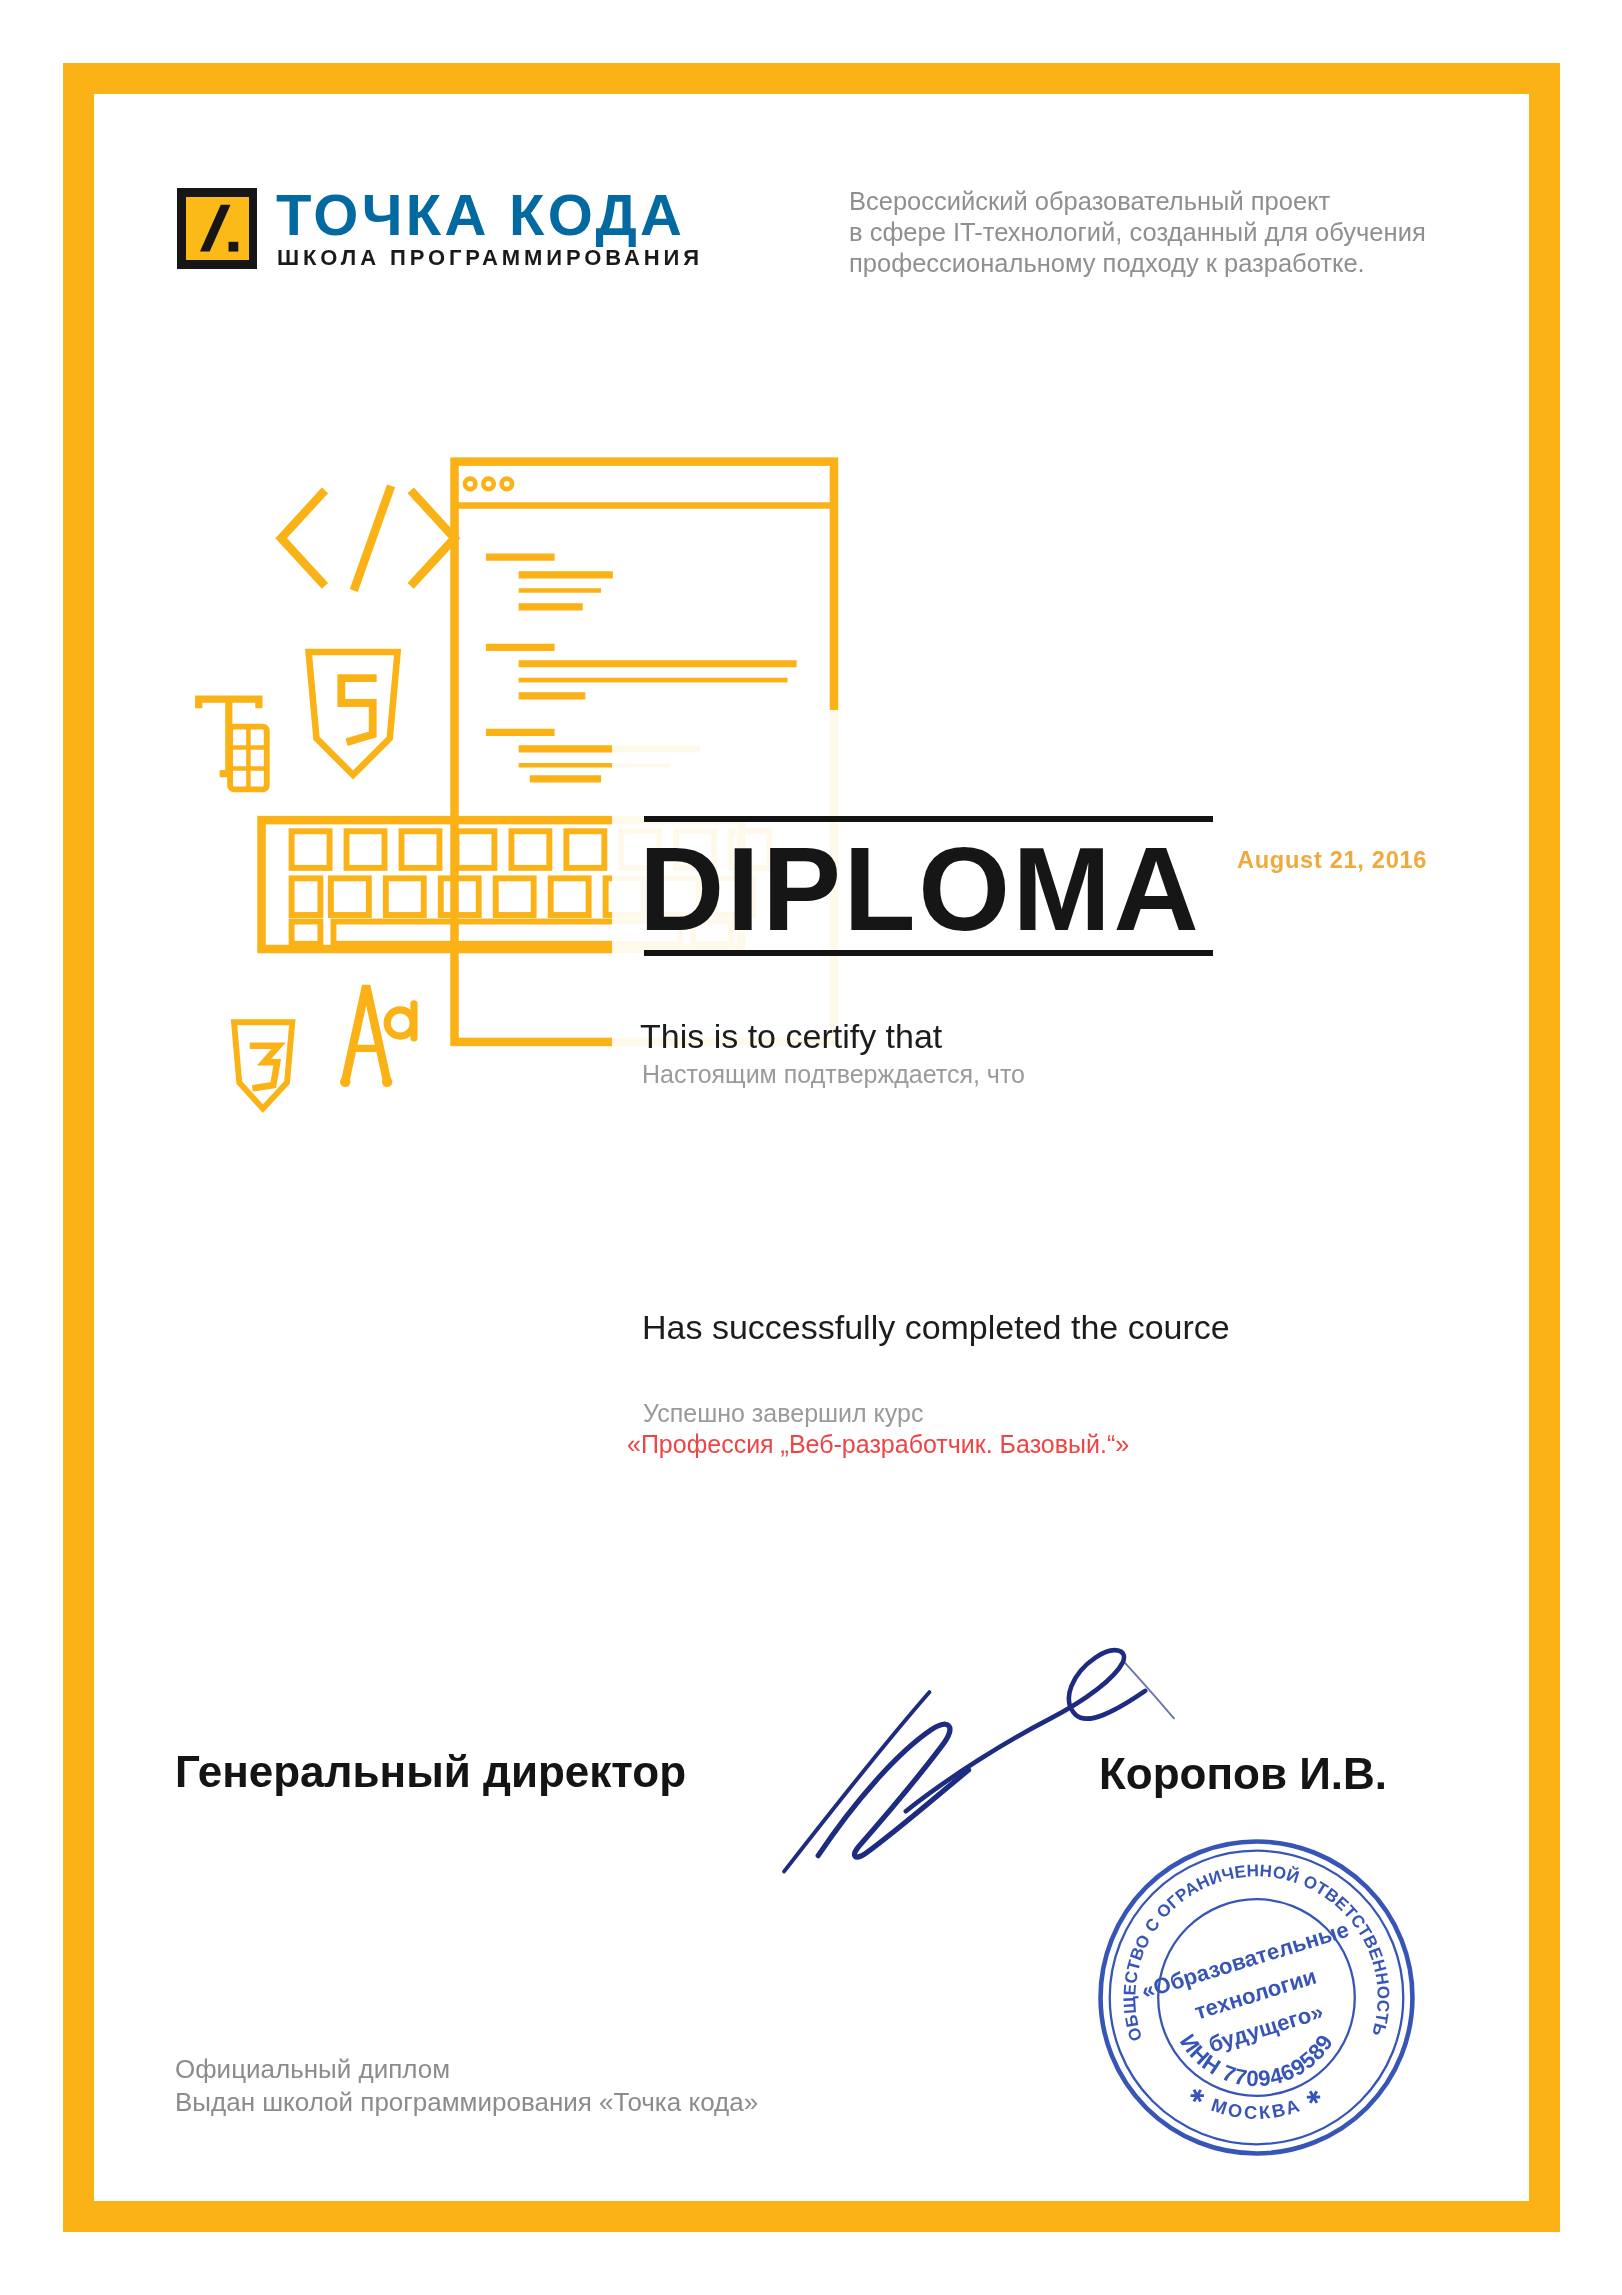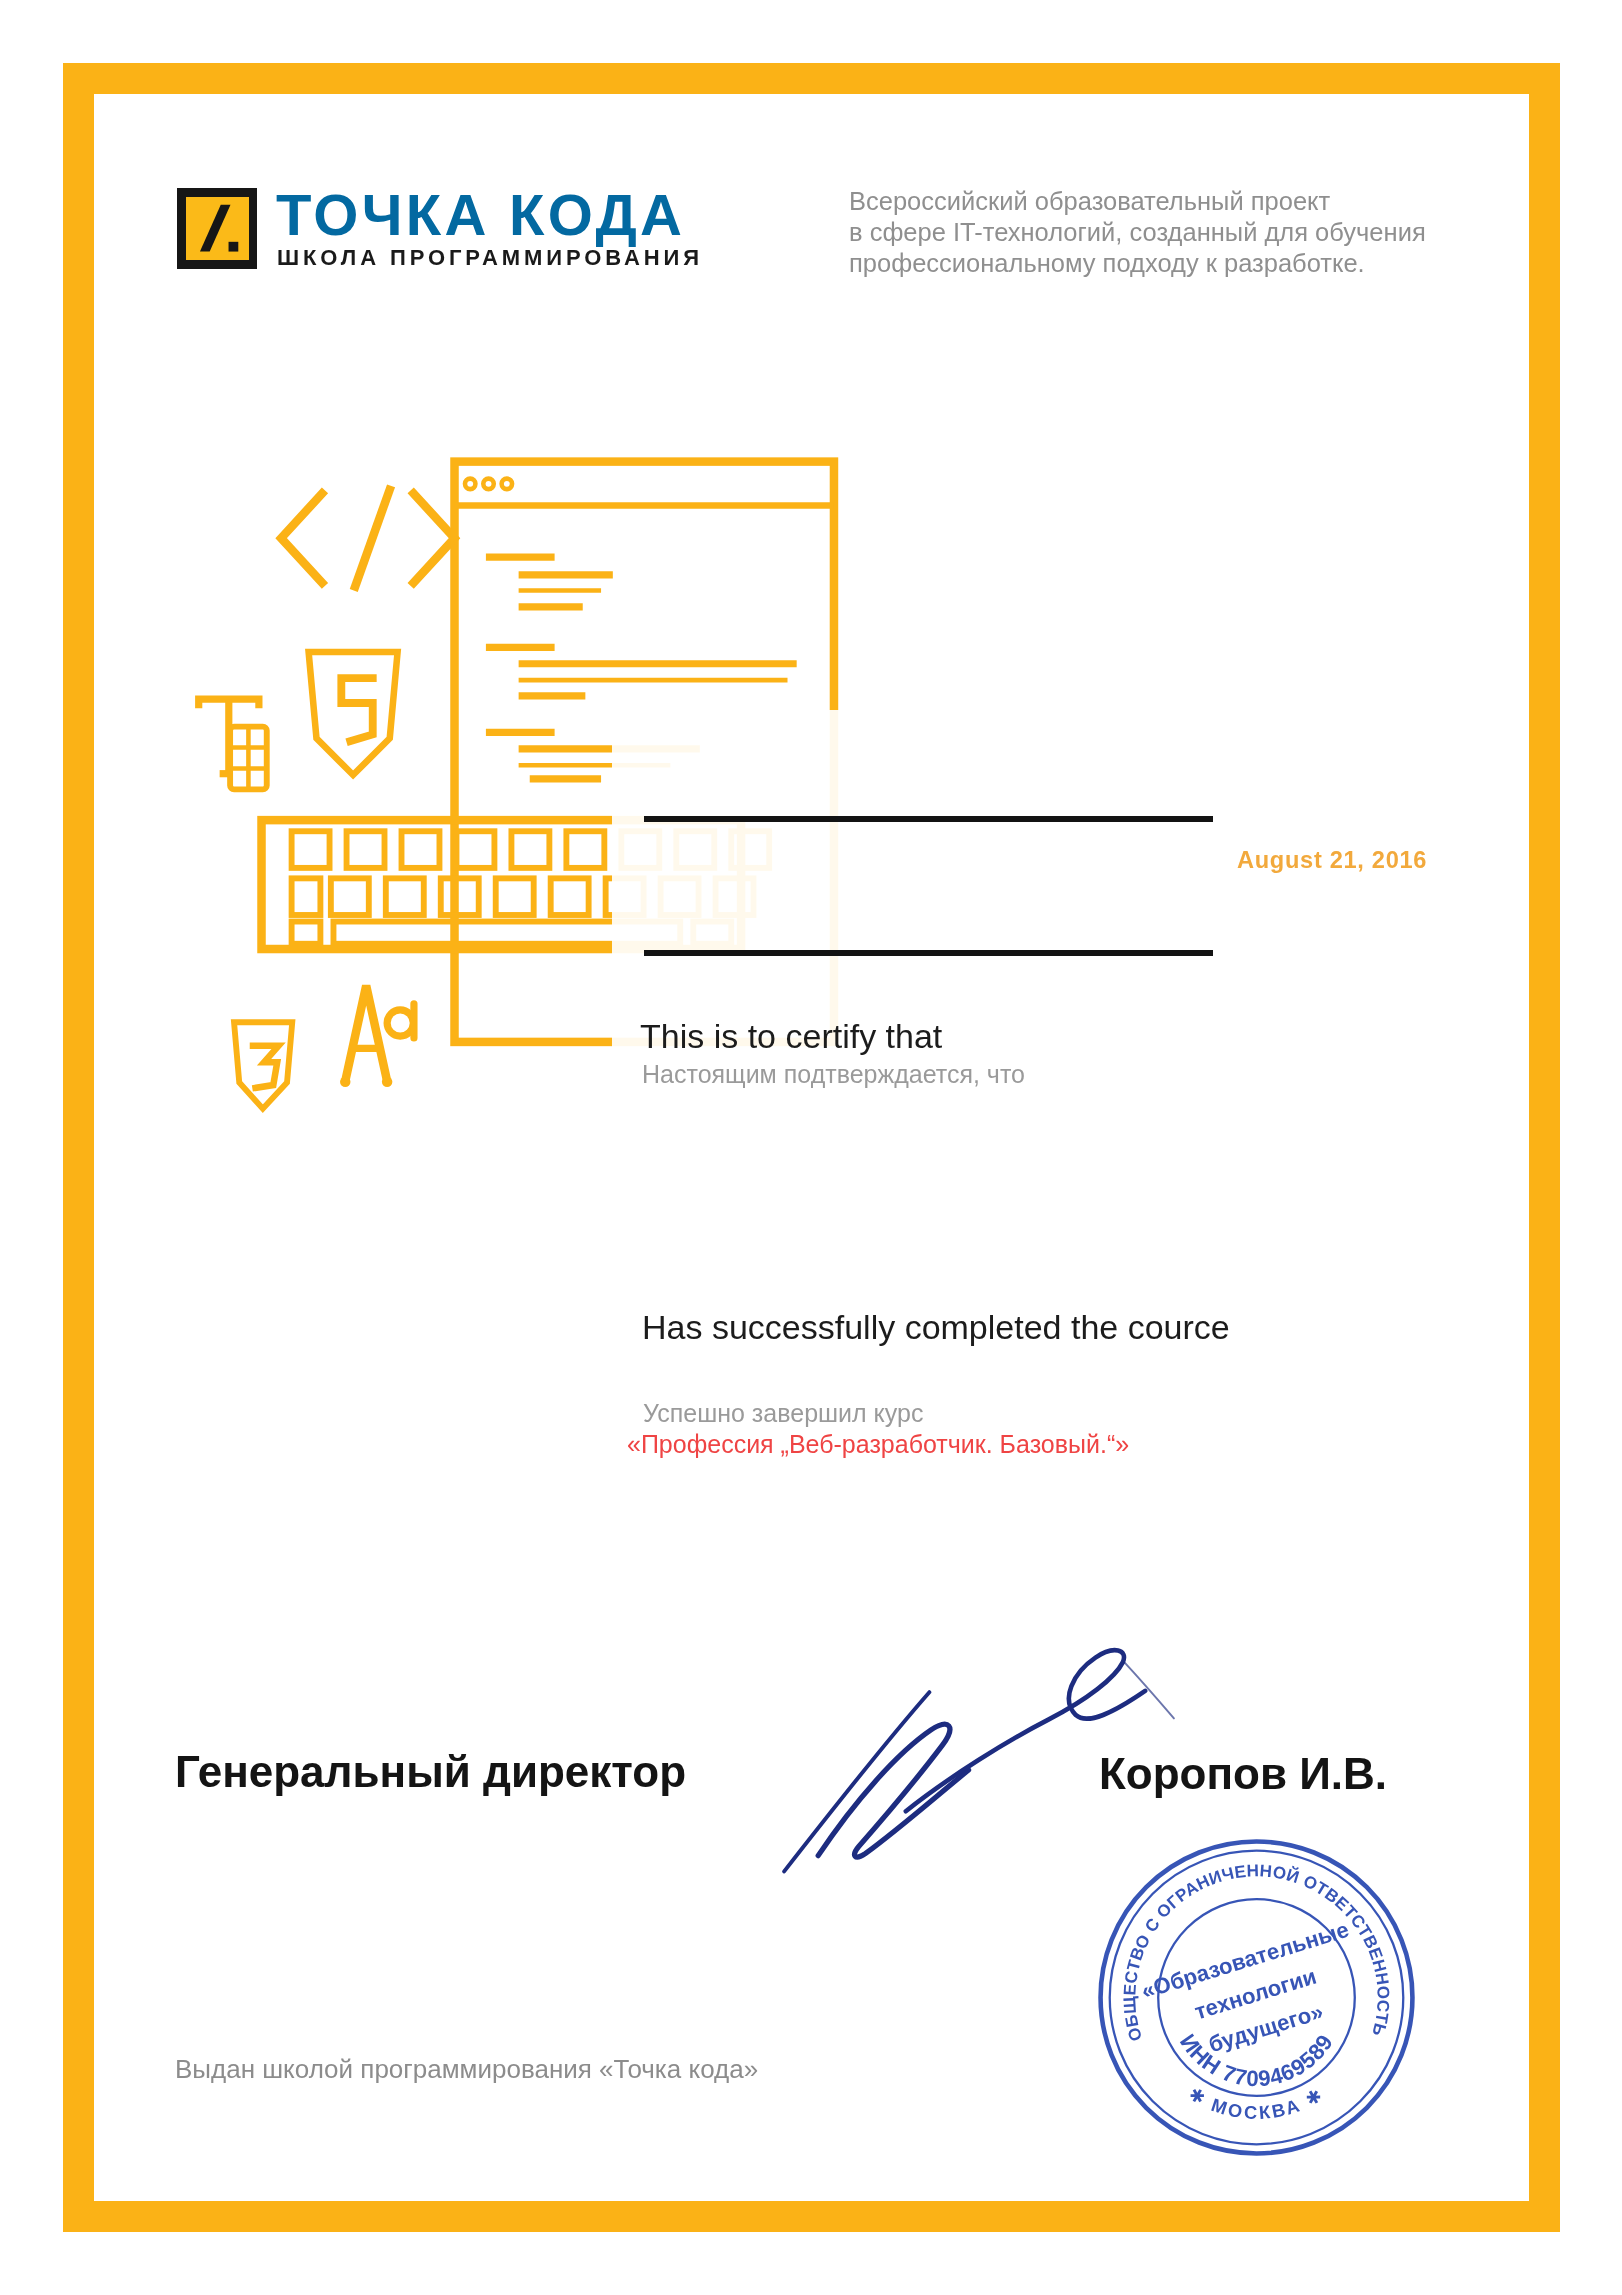--- a/index.html
+++ b/index.html
@@ -132,20 +132,21 @@
       <circle cx="528" cy="1653" r="8" fill="#FBB216" stroke="none"></circle>
       <circle cx="592" cy="1653" r="8" fill="#FBB216" stroke="none"></circle>
       <circle cx="612" cy="1563" r="20" stroke-width="11"></circle>
       <line x1="633" y1="1534" x2="633" y2="1586" stroke-width="11"></line>
     </g>
   </svg>
 
   <div class="abs overlay"></div>
 
   <div class="abs rule rule-top"></div>
+  <div class="abs diploma-title">DIPLOMA</div>
   <div class="abs date">August 21, 2016</div>
   <div class="abs rule rule-bottom"></div>
 
   <div class="abs certify-en">This is to certify that</div>
   <div class="abs certify-ru">Настоящим подтверждается, что</div>
 
   <div class="abs course-en">Has successfully completed the cource</div>
   <div class="abs course-ru1">Успешно завершил курс</div>
   <div class="abs course-ru2">«Профессия „Веб-разработчик. Базовый.“»</div>
 
@@ -184,17 +185,18 @@
       </text>
       <g transform="rotate(-17)" text-anchor="middle" font-size="34">
         <text x="0" y="-48">«Образовательные</text>
         <text x="0" y="6">технологии</text>
         <text x="0" y="60">будущего»</text>
       </g>
     </g>
   </svg>
 
   <div class="abs footer">
+    <div>Официальный диплом</div>
     <div>Выдан школой программирования «Точка кода»</div>
   </div>
 
 </div>
 
 
 </body></html>

